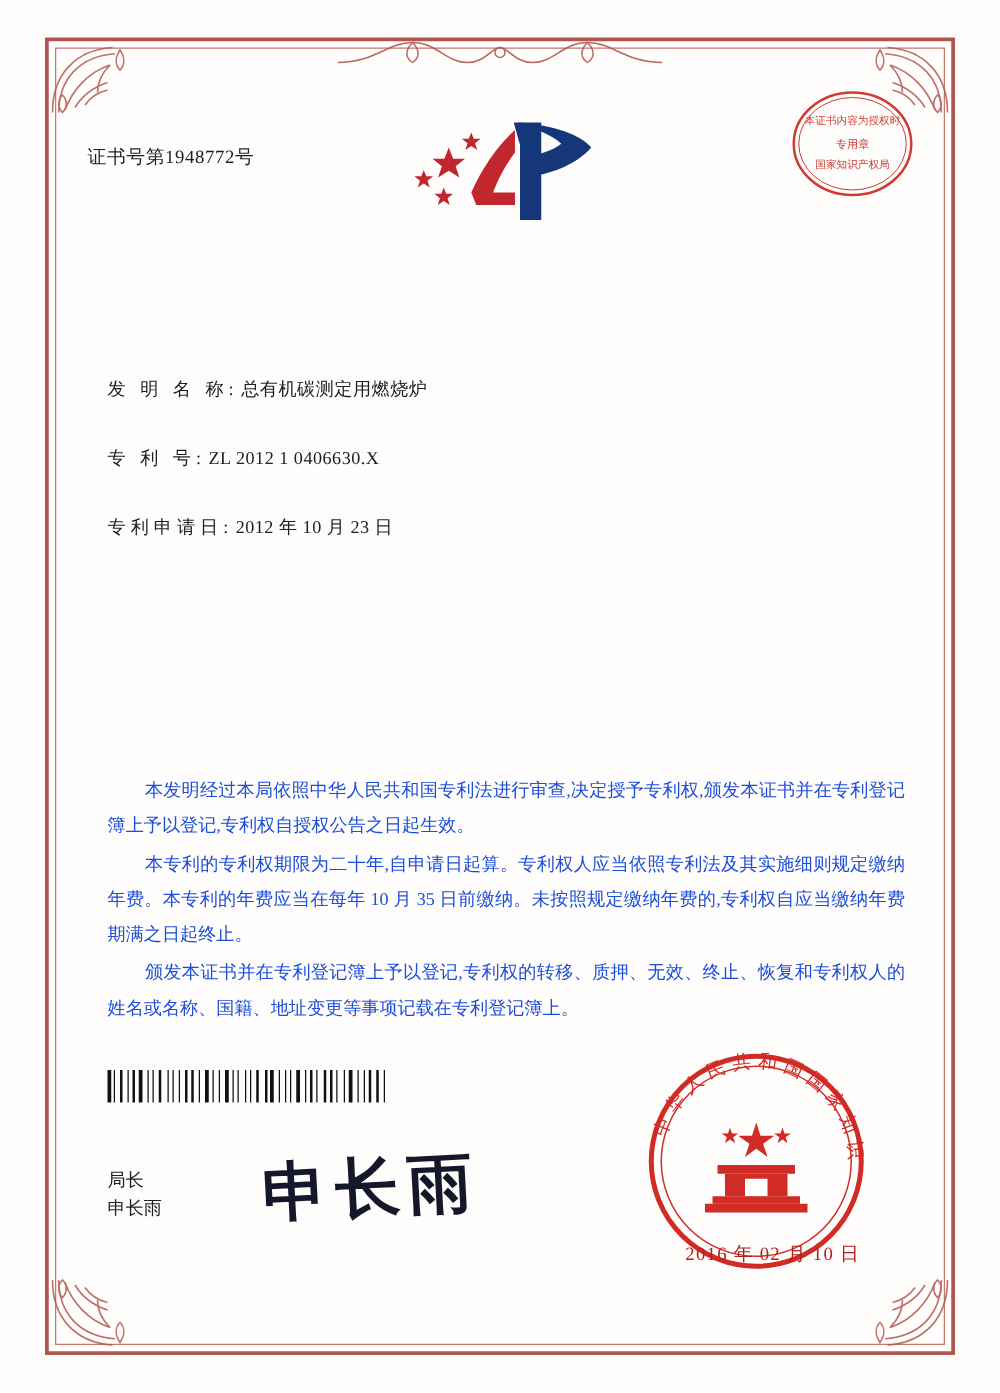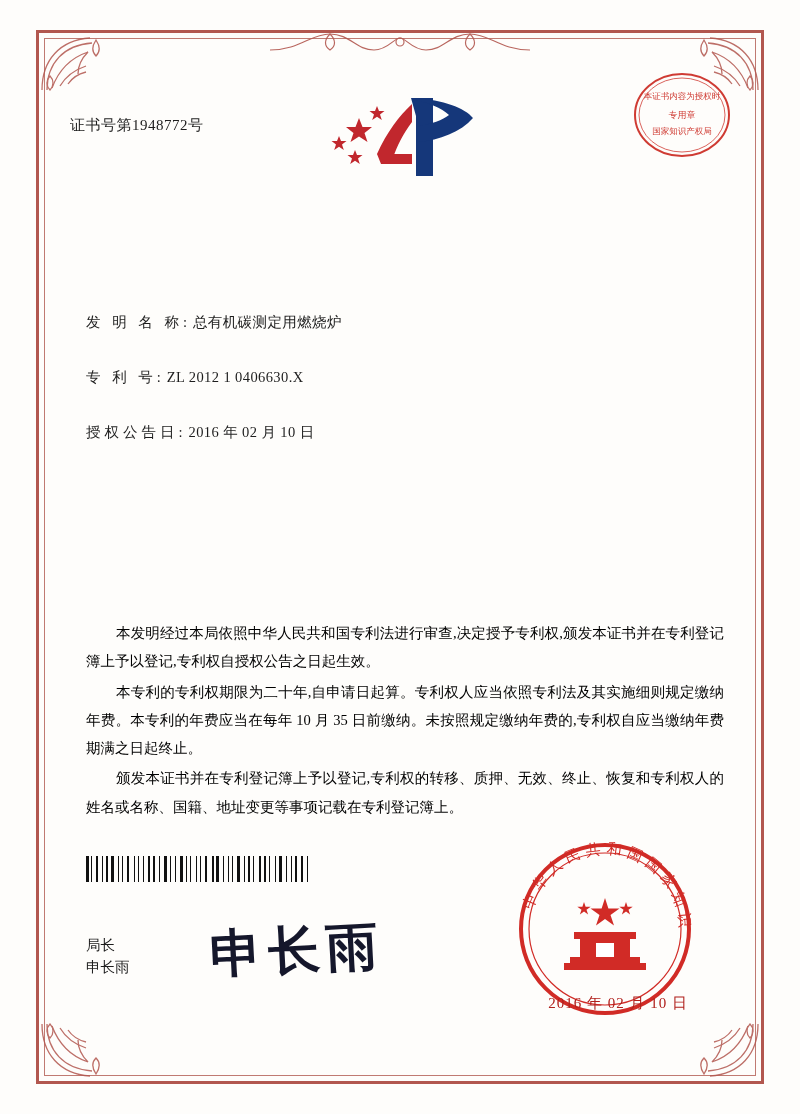--- a/index.html
+++ b/index.html
@@ -120,33 +120,32 @@
     left: 16px;
     right: 0;
     top: 236px;
   }
   .field {
     font-size: 14.5px;
     line-height: 1.5;
     margin-bottom: 33px;
     color: #1d1d1d;
     white-space: nowrap;
-    margin-top: 10px;
   }
   .field .lbl { letter-spacing: 4px; }
   .field .val { letter-spacing: .4px; margin-left: 2px; }
 
   .body-text {
     position: absolute;
     left: 16px;
     right: 6px;
     top: 553px;
     font-size: 14.5px;
     line-height: 1.95;
-    color: #000000;
+    color: #1d4ed8;
     text-align: justify;
   }
   .body-text p {
     margin: 0 0 2px 0;
     text-indent: 30px;
   }
 
   
   .barcode {
     position: absolute;
@@ -321,21 +320,21 @@
 
 
     <div class="fields">
       <div class="field">
         <span class="lbl">发 明 名 称:</span><span class="val">总有机碳测定用燃烧炉</span>
       </div>
       <div class="field">
         <span class="lbl">专 利 号:</span><span class="val">ZL 2012 1 0406630.X</span>
       </div>
       <div class="field">
-        <span class="lbl">授权公告日:</span><span class="val">2016 年 02 月 10 日</span>
+        <span class="lbl">专利申请日:</span><span class="val">2012 年 10 月 23 日</span>
       </div>
     </div>
 
     <div class="body-text">
       <p>本发明经过本局依照中华人民共和国专利法进行审查,决定授予专利权,颁发本证书并在专利登记簿上予以登记,专利权自授权公告之日起生效。</p>
       <p>本专利的专利权期限为二十年,自申请日起算。专利权人应当依照专利法及其实施细则规定缴纳年费。本专利的年费应当在每年 10 月 35 日前缴纳。未按照规定缴纳年费的,专利权自应当缴纳年费期满之日起终止。</p>
       <p>颁发本证书并在专利登记簿上予以登记,专利权的转移、质押、无效、终止、恢复和专利权人的姓名或名称、国籍、地址变更等事项记载在专利登记簿上。</p>
     </div>
 
     <div class="barcode">

